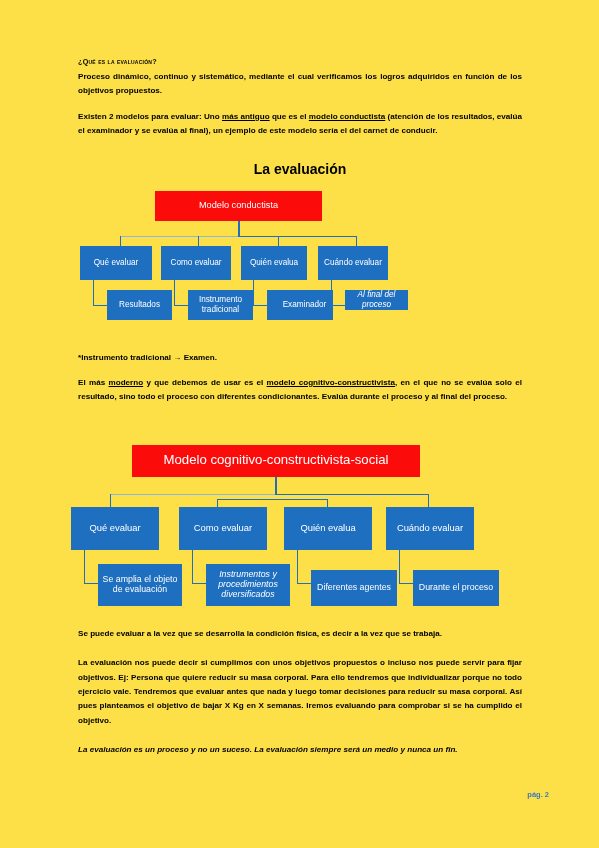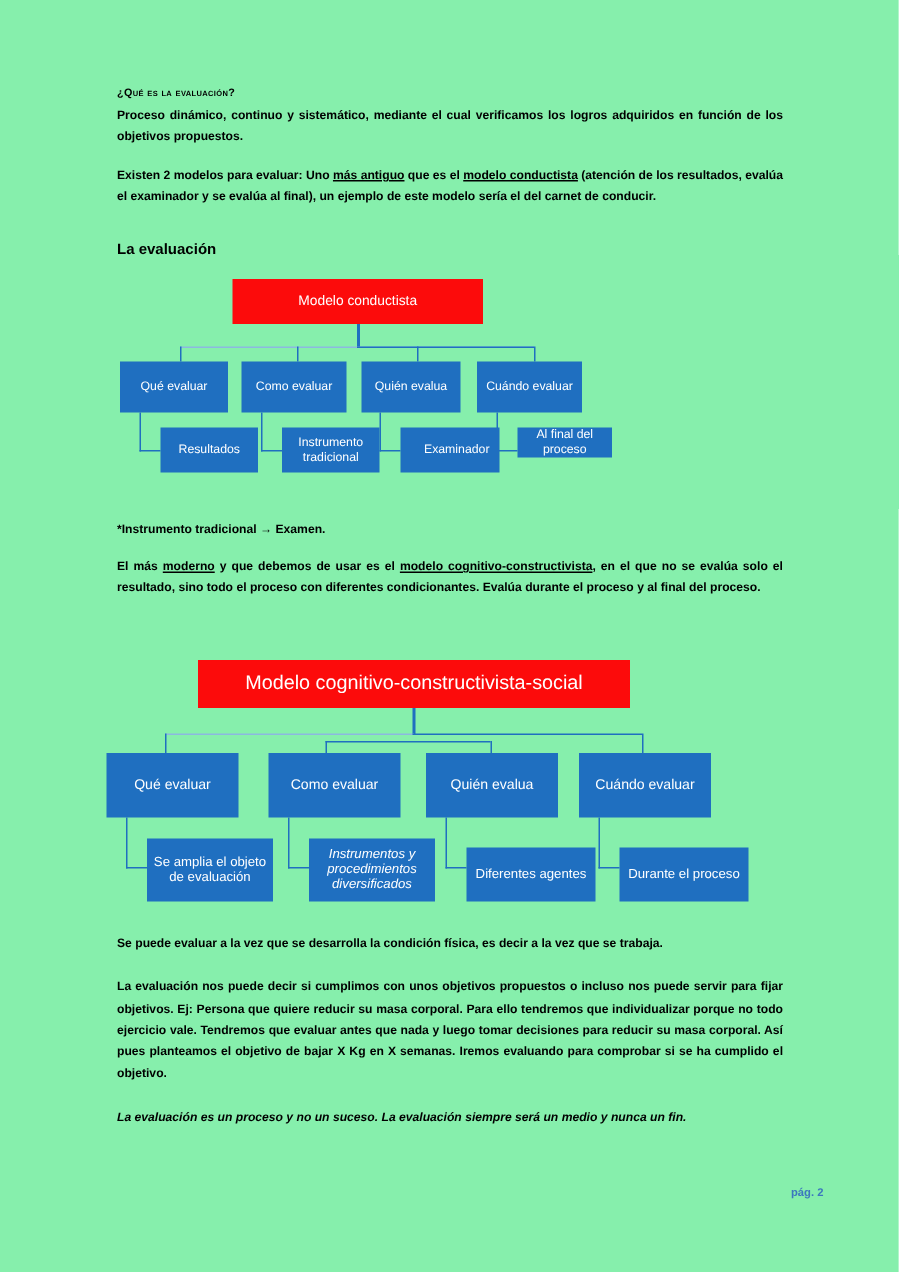--- a/index.html
+++ b/index.html
@@ -13,21 +13,21 @@
     position: relative;
     font-family: "Liberation Sans", sans-serif;
     color: #000000;
     overflow: hidden;
   }
   .page {
     position: absolute;
     left: 0; top: 0;
     width: 599px;
     height: 848px;
-    background: #86efac;
+    background: #fde047;
   }
   .content {
     position: absolute;
     left: 78px;
     top: 55px;
     width: 444px;
   }
 
   
   .heading {
@@ -79,21 +79,22 @@
   .conn {
     position: absolute;
     background: #1F6FC0;
   }
   .conn.h { height: 1px; }
   .conn.v { width: 1px; }
   .conn.light { background: #8CB8E0; }
 
   
   .diagram-title {
-    font-size: 10px;
+    text-align: center;
+    font-size: 14px;
     font-weight: 700;
     width: 444px;
   }
 
   
   .footer {
     position: absolute;
     left: 0;
     top: 790px;
     width: 599px;
@@ -148,21 +149,21 @@
       <div class="conn v" style="left:96px;  top:89px; height:26px;"></div>
       <div class="conn h" style="left:96px;  top:114px; width:14px;"></div>
       <div class="conn v" style="left:175px; top:89px; height:26px;"></div>
       <div class="conn h" style="left:175px; top:114px; width:14px;"></div>
       <div class="conn v" style="left:253px; top:89px; height:26px;"></div>
       <div class="conn h" style="left:253px; top:114px; width:14px;"></div>
 
       <div class="box blue" style="left:29px;  top:99px; width:65px; height:30px;">Resultados</div>
       <div class="box blue" style="left:110px; top:99px; width:65px; height:30px;">Instrumento tradicional</div>
       <div class="box blue" style="left:189px; top:99px; width:66px; height:30px;padding-left:11px;">Examinador</div>
-      <div class="box blue" style="left:267px; top:99px; width:63px; height:20px;">Al final del proceso</div>
+      <div class="box blue" style="left:267px; top:99px; width:63px; height:20px;font-style:italic;">Al final del proceso</div>
     </div>
 
     <p class="body">*Instrumento tradicional → Examen.</p>
 
     <div class="gap-sm"></div>
 
     <p class="body"><span>El más </span><span class="u">moderno</span><span> y que debemos de usar es el </span><span class="u">modelo cognitivo-constructivista</span><span>, en el que no se evalúa solo el resultado, sino todo el proceso con diferentes condicionantes. Evalúa durante el proceso y al final del proceso.</span></p>
 
     <div style="height:40px;"></div>
 

